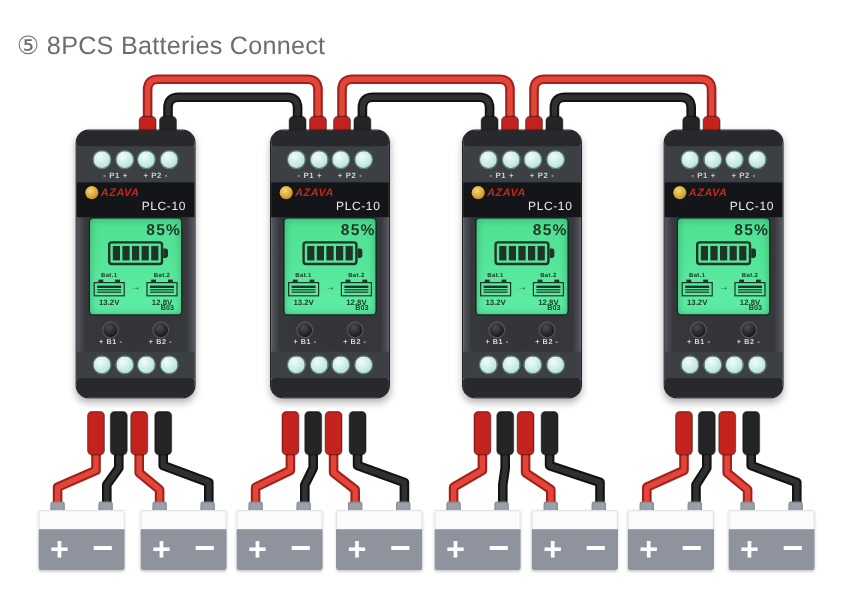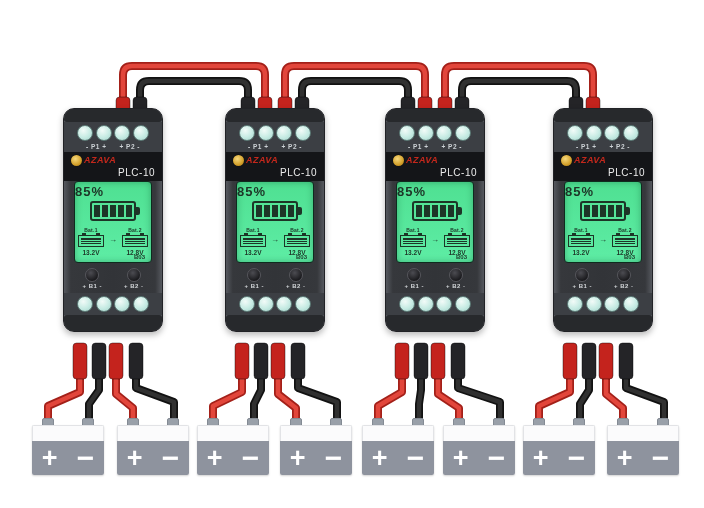--- a/index.html
+++ b/index.html
@@ -48,21 +48,21 @@
   .brand-text { font-size:9px; font-weight:900; font-style:italic; color:#c5281c; letter-spacing:0.5px; }
   .model { text-align:right; font-size:10px; font-weight:normal; color:#ececec; letter-spacing:0.5px; margin-top:1px; }
 
   .screen {
     height:82px; margin:0 10px 4px;
     background:linear-gradient(180deg,#4fe092,#5eeda5);
     border:1px solid #0e2b1e; border-radius:4px;
     box-shadow:inset 0 0 7px rgba(0,70,35,0.35);
     color:#1d3527; position:relative; overflow:hidden;
   }
-  .soc { text-align:left; font-size:13px; font-weight:bold; letter-spacing:1px; margin-top:2px; }
+  .soc { text-align:right; font-size:13px; font-weight:bold; letter-spacing:1px; margin-top:2px; }
   .batt-big {
     width:46px; height:20px; border:2px solid #1d3527; border-radius:3px;
     margin:2px auto 0; display:flex; gap:2px; padding:2px; position:relative;
   }
   .batt-big i { flex:1; background:#1d3527; }
   .batt-big::after {
     content:''; position:absolute; right:-6px; top:4px; width:4px; height:8px;
     background:#1d3527; border-radius:0 2px 2px 0;
   }
   .mini-row { display:flex; justify-content:center; align-items:flex-end; gap:3px; margin-top:6px; }
@@ -108,20 +108,21 @@
     display:flex; align-items:center; justify-content:space-around;
     color:#fff; line-height:0;
   }
   .plus  { font-size:27px; font-weight:900; }
   .minus { font-size:30px; font-weight:900; }
 </style>
 </head>
 <body>
 
 <div id="stage">
+  <div id="title">⑤ 8PCS Batteries Connect</div>
   <svg id="wires" width="704" height="508">
       <path d="M 123 119 L 123 75 Q 123 66 132 66 L 256 66 Q 265 66 265 75 L 265 119" fill="none" stroke-linecap="round" stroke-linejoin="round" stroke="#a32019" stroke-width="8"></path>
       <path d="M 123 119 L 123 75 Q 123 66 132 66 L 256 66 Q 265 66 265 75 L 265 119" fill="none" stroke-linecap="round" stroke-linejoin="round" stroke="#e2463b" stroke-width="4.5"></path>
       <path d="M 140 119 L 140 90 Q 140 81 149 81 L 239 81 Q 248 81 248 90 L 248 119" fill="none" stroke-linecap="round" stroke-linejoin="round" stroke="#121212" stroke-width="8"></path>
       <path d="M 140 119 L 140 90 Q 140 81 149 81 L 239 81 Q 248 81 248 90 L 248 119" fill="none" stroke-linecap="round" stroke-linejoin="round" stroke="#303030" stroke-width="4.5"></path>
       <rect x="116" y="97" width="14" height="26" rx="3.5" fill="#c4231d" stroke="rgba(0,0,0,0.4)" stroke-width="1"></rect>
       <rect x="258" y="97" width="14" height="26" rx="3.5" fill="#c4231d" stroke="rgba(0,0,0,0.4)" stroke-width="1"></rect>
       <rect x="133" y="97" width="14" height="26" rx="3.5" fill="#242427" stroke="rgba(0,0,0,0.4)" stroke-width="1"></rect>
       <rect x="241" y="97" width="14" height="26" rx="3.5" fill="#242427" stroke="rgba(0,0,0,0.4)" stroke-width="1"></rect>
       <path d="M 285 119 L 285 75 Q 285 66 294 66 L 416 66 Q 425 66 425 75 L 425 119" fill="none" stroke-linecap="round" stroke-linejoin="round" stroke="#a32019" stroke-width="8"></path>

